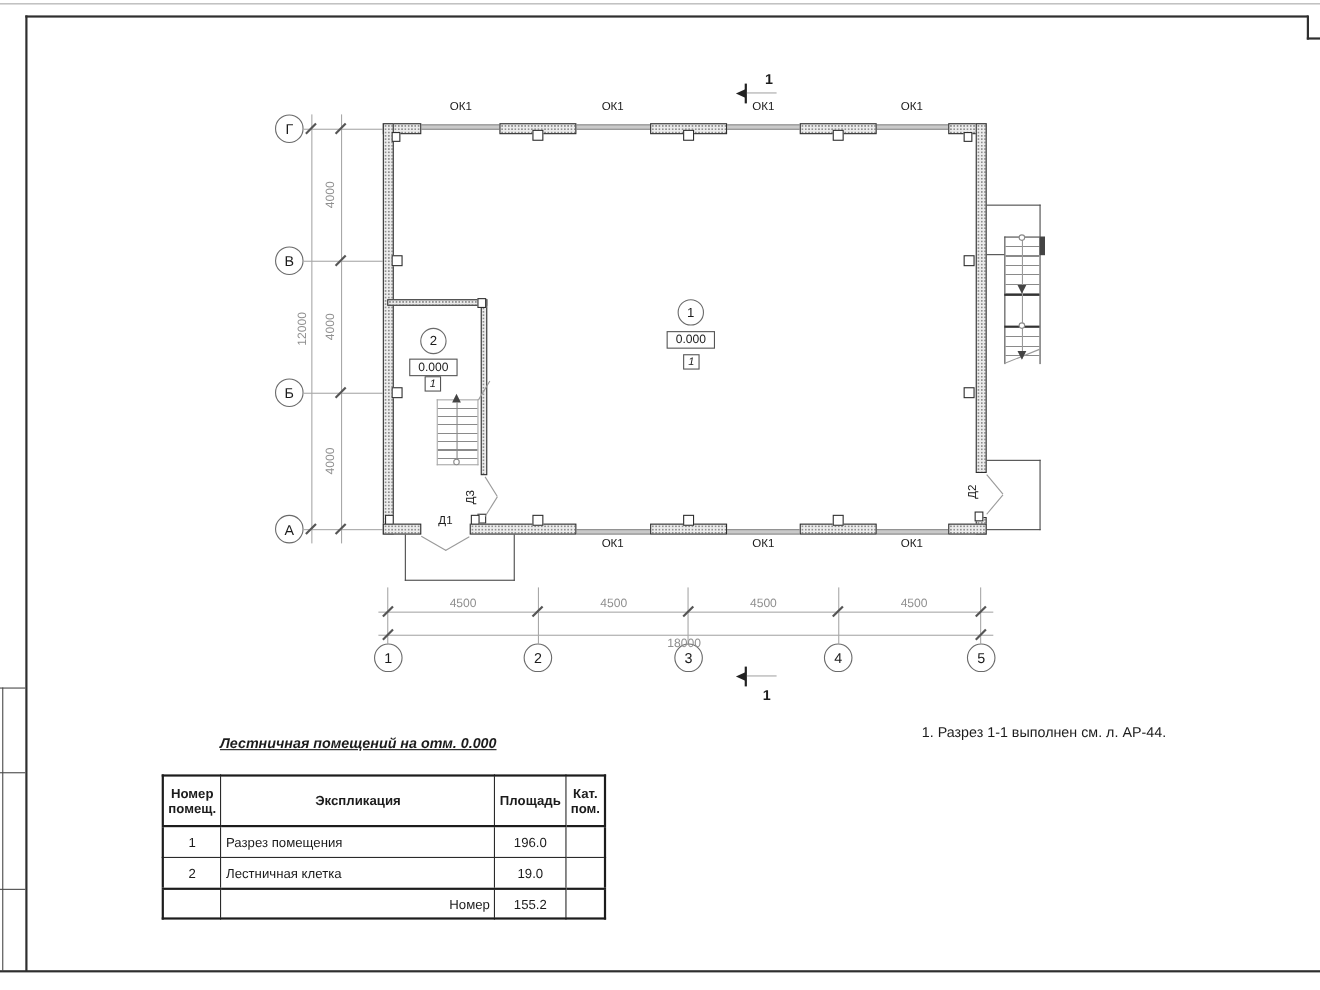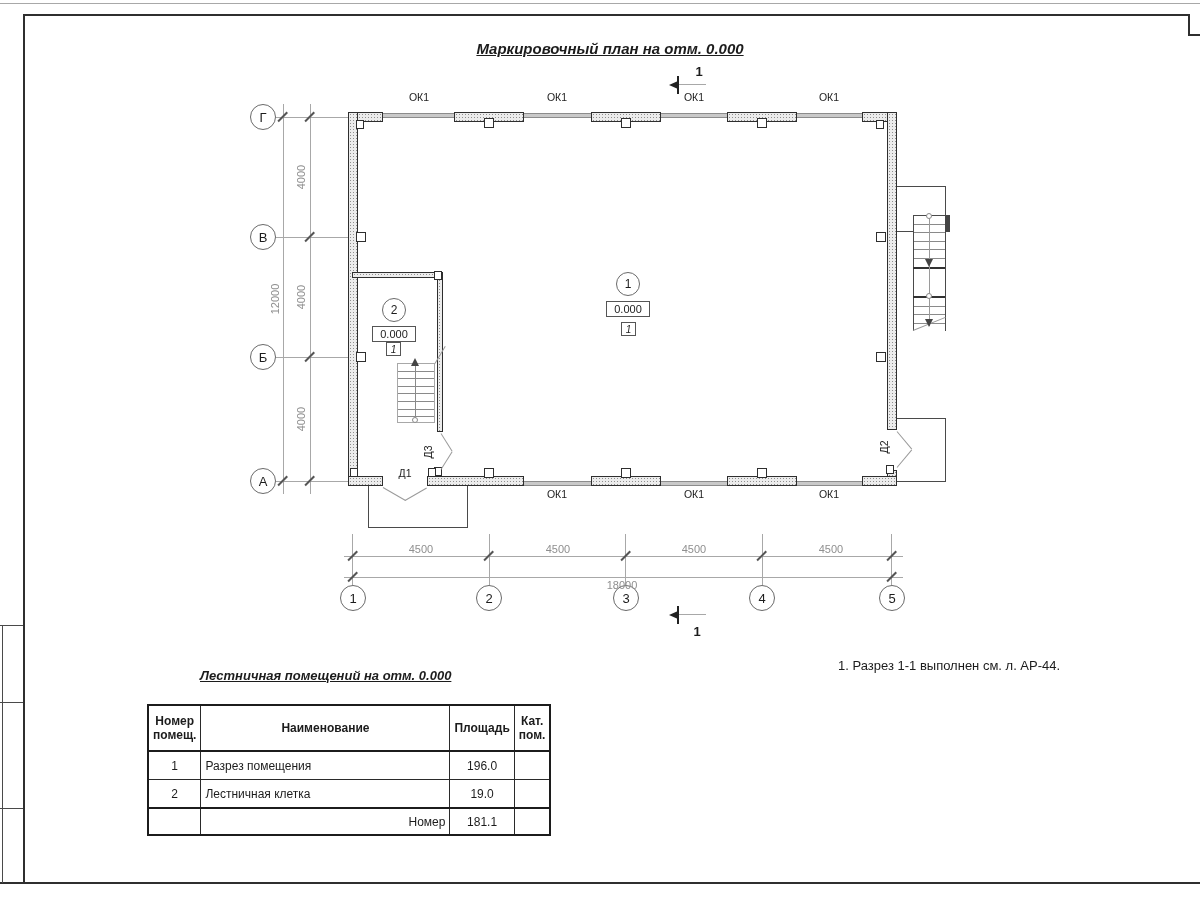--- a/index.html
+++ b/index.html
@@ -56,21 +56,20 @@
   <div class="abs frame" style="left:23px;top:14px;width:1166px;height:2px;"></div>
   <div class="abs frame" style="left:23px;top:14px;width:2px;height:869px;"></div>
   <div class="abs frame" style="left:1188px;top:14px;width:2px;height:22px;"></div>
   <div class="abs frame" style="left:1188px;top:34px;width:12px;height:2px;"></div>
   <div class="abs frame" style="left:0;top:882px;width:1200px;height:2px;"></div>
   <div class="vl" style="left:2px;top:625px;height:258px;"></div>
   <div class="hl" style="left:0;top:625px;width:23px;"></div>
   <div class="hl" style="left:0;top:702px;width:23px;"></div>
   <div class="hl" style="left:0;top:808px;width:23px;"></div>
 
-  <div class="title" style="left:455px;top:40px;width:310px;">Маркировочный план на отм. 0.000</div>
 
   <div class="abs">
     <div class="vl" style="left:677px;top:76px;height:18px;width:2px;background:#222;"></div>
     <div class="hl thin" style="left:679px;top:84px;width:27px;"></div>
     <div class="tri-left" style="left:669px;top:81px;"></div>
     <div class="lbl" style="left:692px;top:64px;width:14px;font-weight:bold;font-size:13px;">1</div>
   </div>
 
   <div class="abs">
     <div class="vl" style="left:677px;top:606px;height:18px;width:2px;background:#222;"></div>
@@ -280,40 +279,40 @@
   <table class="exp">
     <colgroup>
         <col style="width:47px">
         <col style="width:249px">
         <col style="width:60px">
         <col style="width:32px">
       </colgroup>
     <thead>
       <tr>
         <th>Номер помещ.</th>
-        <th>Наименование</th>
+        <th>Экспликация</th>
         <th>Площадь</th>
         <th>Кат. пом.</th>
       </tr>
     </thead>
     <tbody>
       <tr>
         <td class="c">1</td>
         <td>Разрез помещения</td>
         <td class="c">196.0</td>
         <td></td>
       </tr>
       <tr>
         <td class="c">2</td>
         <td>Лестничная клетка</td>
         <td class="c">19.0</td>
         <td></td>
       </tr>
       <tr class="total">
         <td></td>
         <td class="r">Номер</td>
-        <td class="c">181.1</td>
+        <td class="c">155.2</td>
         <td></td>
       </tr>
     </tbody>
   </table>
 
 </div>
 
 </body></html>

